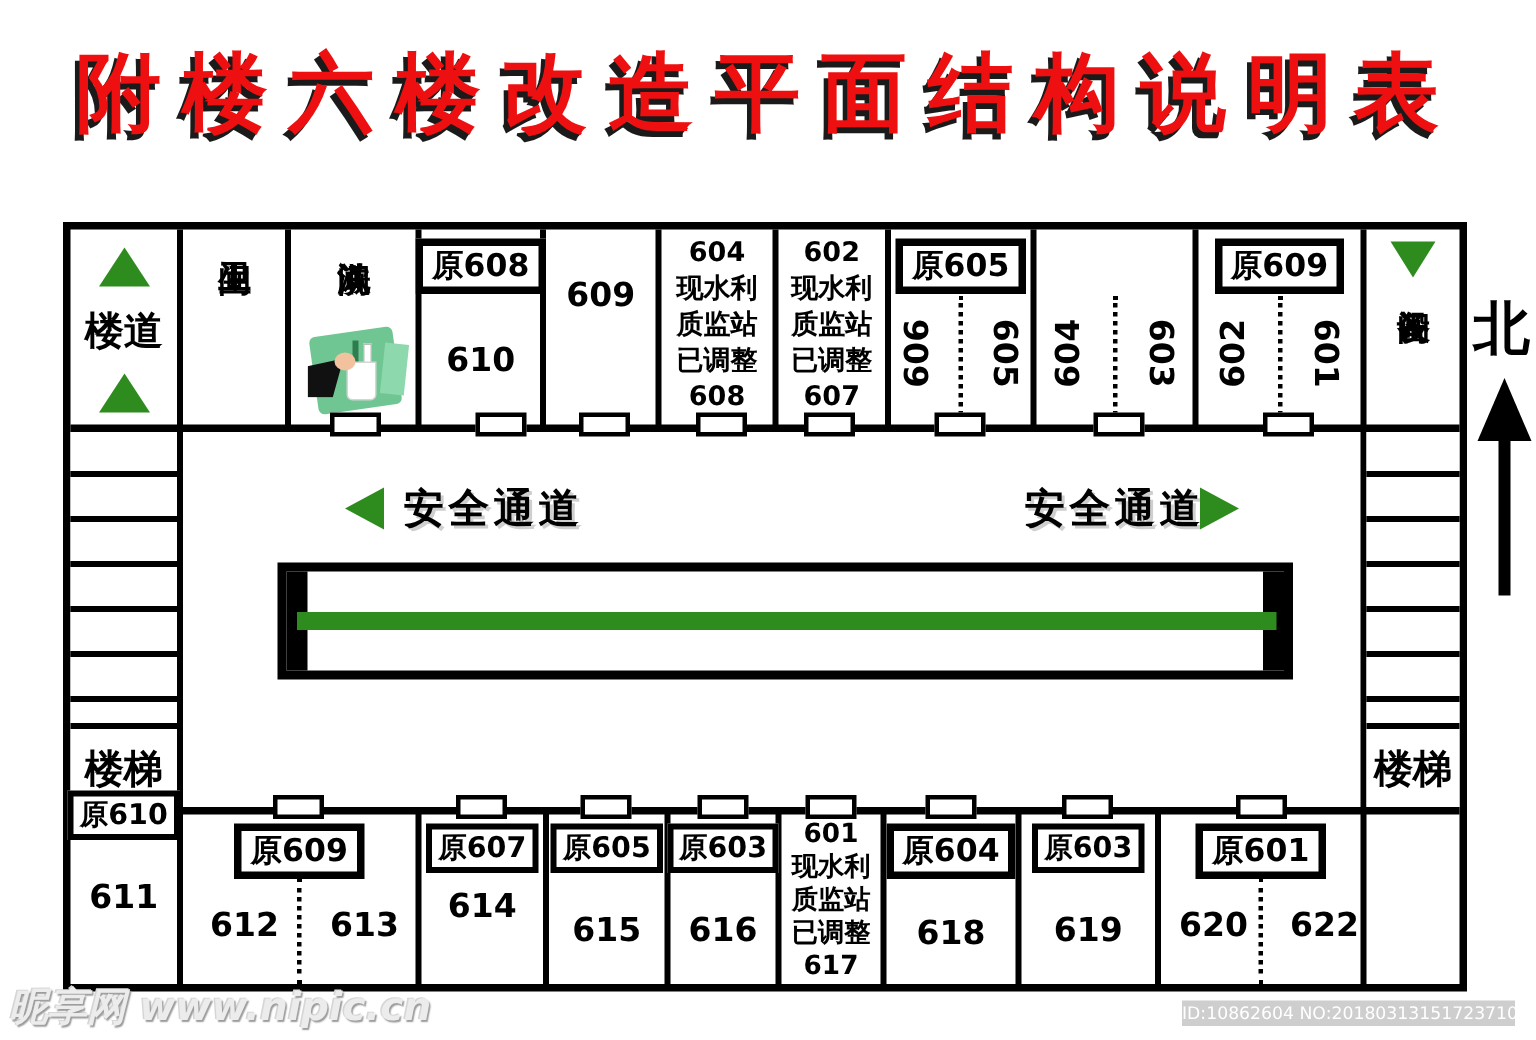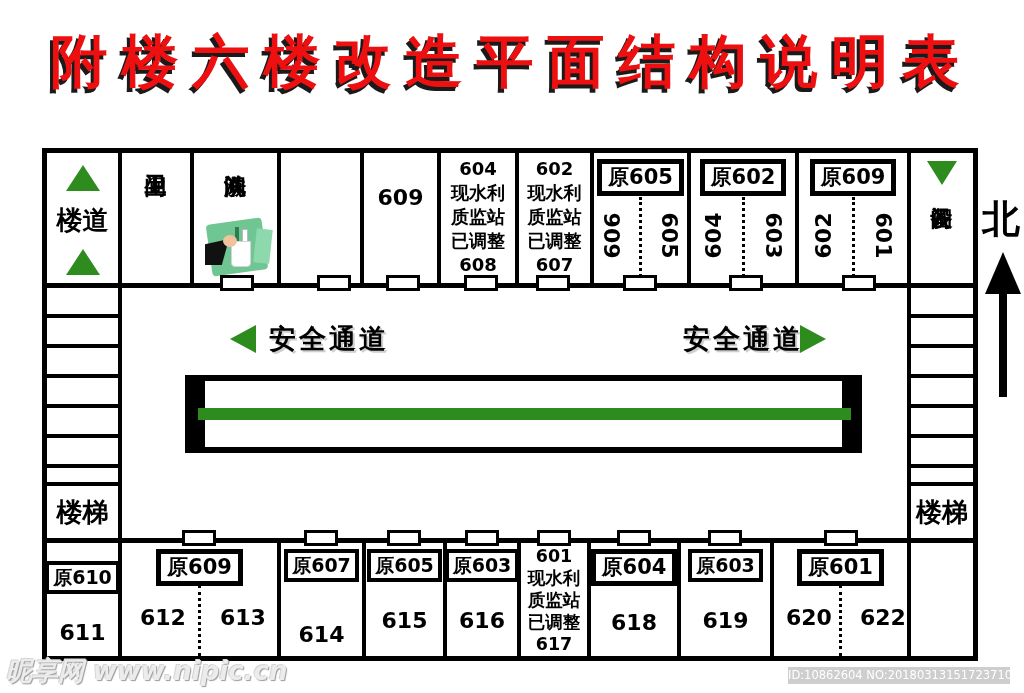--- a/index.html
+++ b/index.html
@@ -131,20 +131,24 @@
     <div class="washpic" style="left:158px;top:62px;">
       <div class="bg"></div>
         <div class="bg2"></div>
       <div class="brush1"></div>
         <div class="brush2"></div>
       <div class="cup"></div>
       <div class="sleeve"></div>
         <div class="hand"></div>
     </div>
 
+    <div class="room" style="left:234px;top:0;width:79px;height:130px;">
+      <div class="labelbox">原608</div>
+      <div class="num" style="margin-top:32px;">610</div>
+    </div>
     <div class="room" style="left:317px;top:0;width:73px;height:130px;">
       <div class="num" style="margin-top:32px;">609</div>
     </div>
     <div class="room" style="left:394px;top:0;width:74px;height:130px;">
       <div class="tlines">
         <div>604</div>
         <div>现水利</div>
         <div>质监站</div>
         <div>已调整</div>
         <div>608</div>
@@ -159,21 +163,20 @@
         <div>607</div>
       </div>
     </div>
     <div class="room" style="left:547px;top:0;width:93px;height:130px;">
       <div class="labelbox">原605</div>
       <div class="dotted" style="left:45px;top:44px;height:80px;"></div>
       <div class="rot rotl" style="left:-12px;top:70px;">606</div>
       <div class="rot rotr" style="left:45px;top:70px;">605</div>
     </div>
     <div class="room" style="left:644px;top:0;width:104px;height:130px;">
-      <div class="labelbox">原602</div>
       <div class="dotted" style="left:51px;top:44px;height:80px;"></div>
       <div class="rot rotl" style="left:-8px;top:70px;">604</div>
       <div class="rot rotr" style="left:52px;top:70px;">603</div>
     </div>
     <div class="room" style="left:752px;top:0;width:108px;height:130px;">
       <div class="labelbox">原609</div>
       <div class="dotted" style="left:53px;top:44px;height:80px;"></div>
       <div class="rot rotl" style="left:-6px;top:70px;">602</div>
       <div class="rot rotr" style="left:54px;top:70px;">601</div>
     </div>
@@ -191,33 +194,33 @@
     <div class="corr-label" style="left:222px;top:168px;">安全通道</div>
     <div class="corr-label" style="left:636px;top:168px;">安全通道</div>
     <div class="tri-right" style="left:753px;top:172px;"></div>
 
     <div id="centerbar">
       <div class="cap" style="left:0;"></div>
       <div class="cap" style="right:0;"></div>
       <div class="stripe"></div>
     </div>
 
-    <div class="room" style="left:0;top:404px;width:71px;height:113px;">
+    <div class="room" style="left:0;top:370px;width:71px;height:113px;">
       <div class="labelbox small" style="margin-top:4px;">原610</div>
       <div class="num" style="margin-top:26px;">611</div>
     </div>
     <div class="room" style="left:75px;top:390px;width:155px;height:113px;">
       <div class="labelbox">原609</div>
       <div class="dotted" style="left:76px;top:42px;height:71px;"></div>
       <div class="num" style="position:absolute;left:18px;top:62px;">612</div>
       <div class="num" style="position:absolute;left:98px;top:62px;">613</div>
     </div>
     <div class="room" style="left:234px;top:390px;width:81px;height:113px;">
       <div class="labelbox small">原607</div>
-      <div class="num" style="margin-top:40px;">614</div>
+      <div class="num" style="margin-top:10px;">614</div>
     </div>
     <div class="room" style="left:319px;top:390px;width:77px;height:113px;">
       <div class="labelbox small">原605</div>
       <div class="num" style="margin-top:26px;">615</div>
     </div>
     <div class="room" style="left:400px;top:390px;width:70px;height:113px;">
       <div class="labelbox small">原603</div>
       <div class="num" style="margin-top:26px;">616</div>
     </div>
     <div class="room" style="left:474px;top:390px;width:66px;height:113px;">

